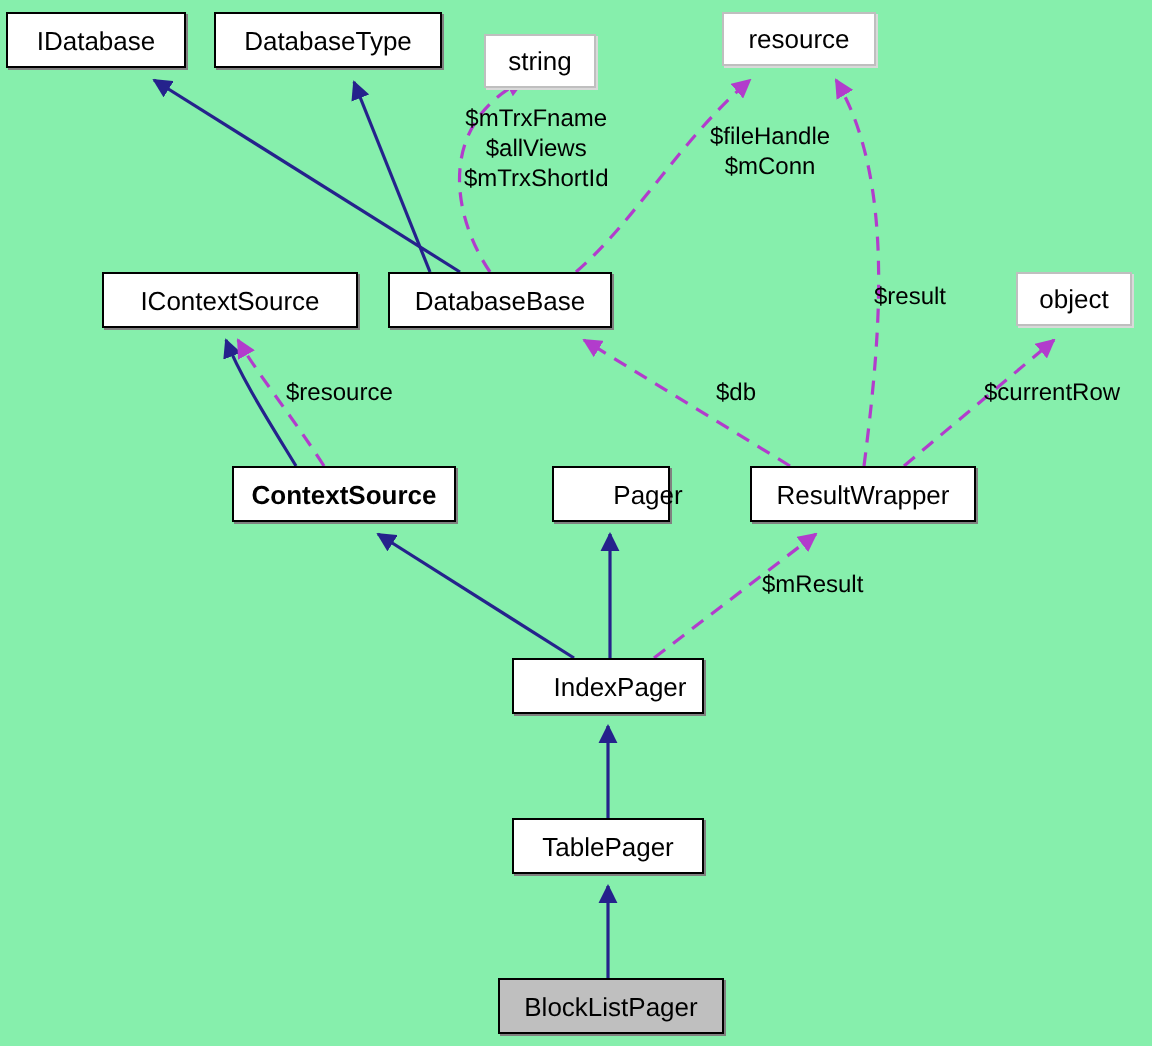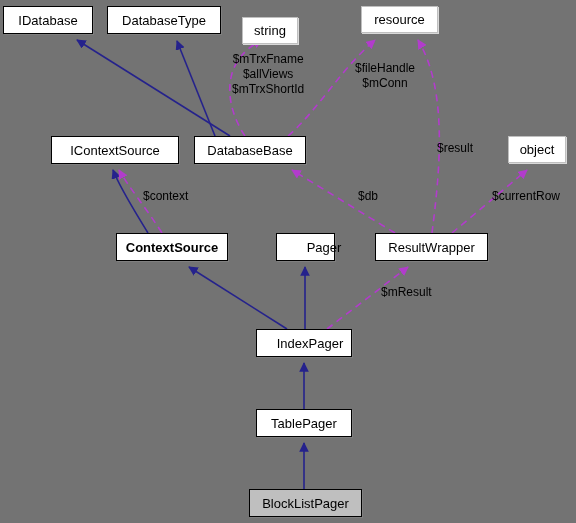--- a/index.html
+++ b/index.html
@@ -4,21 +4,21 @@
 <style>
   html, body {
     margin: 0;
     padding: 0;
     background: #ffffff;
   }
   #diagram {
     position: relative;
     width: 576px;
     height: 523px;
-    background: #737373;
+    background: #86efac;
     font-family: "Liberation Sans", sans-serif;
     overflow: hidden;
   }
   #edges {
     position: absolute;
     left: 0;
     top: 0;
     width: 576px;
     height: 523px;
   }
@@ -156,21 +156,21 @@
     <div>$allViews</div>
     <div>$mTrxShortId</div>
   </div>
 
   <div class="edge-label" style="left:355px; top:61px; text-align:center;">
     <div>$fileHandle</div>
     <div>$mConn</div>
   </div>
 
   <div class="edge-label" style="left:143px; top:189px;">
-    <div>$context</div>
+    <div>$resource</div>
   </div>
 
   <div class="edge-label" style="left:437px; top:141px;">
     <div>$result</div>
   </div>
 
   <div class="edge-label" style="left:492px; top:189px;">
     <div>$currentRow</div>
   </div>
 

